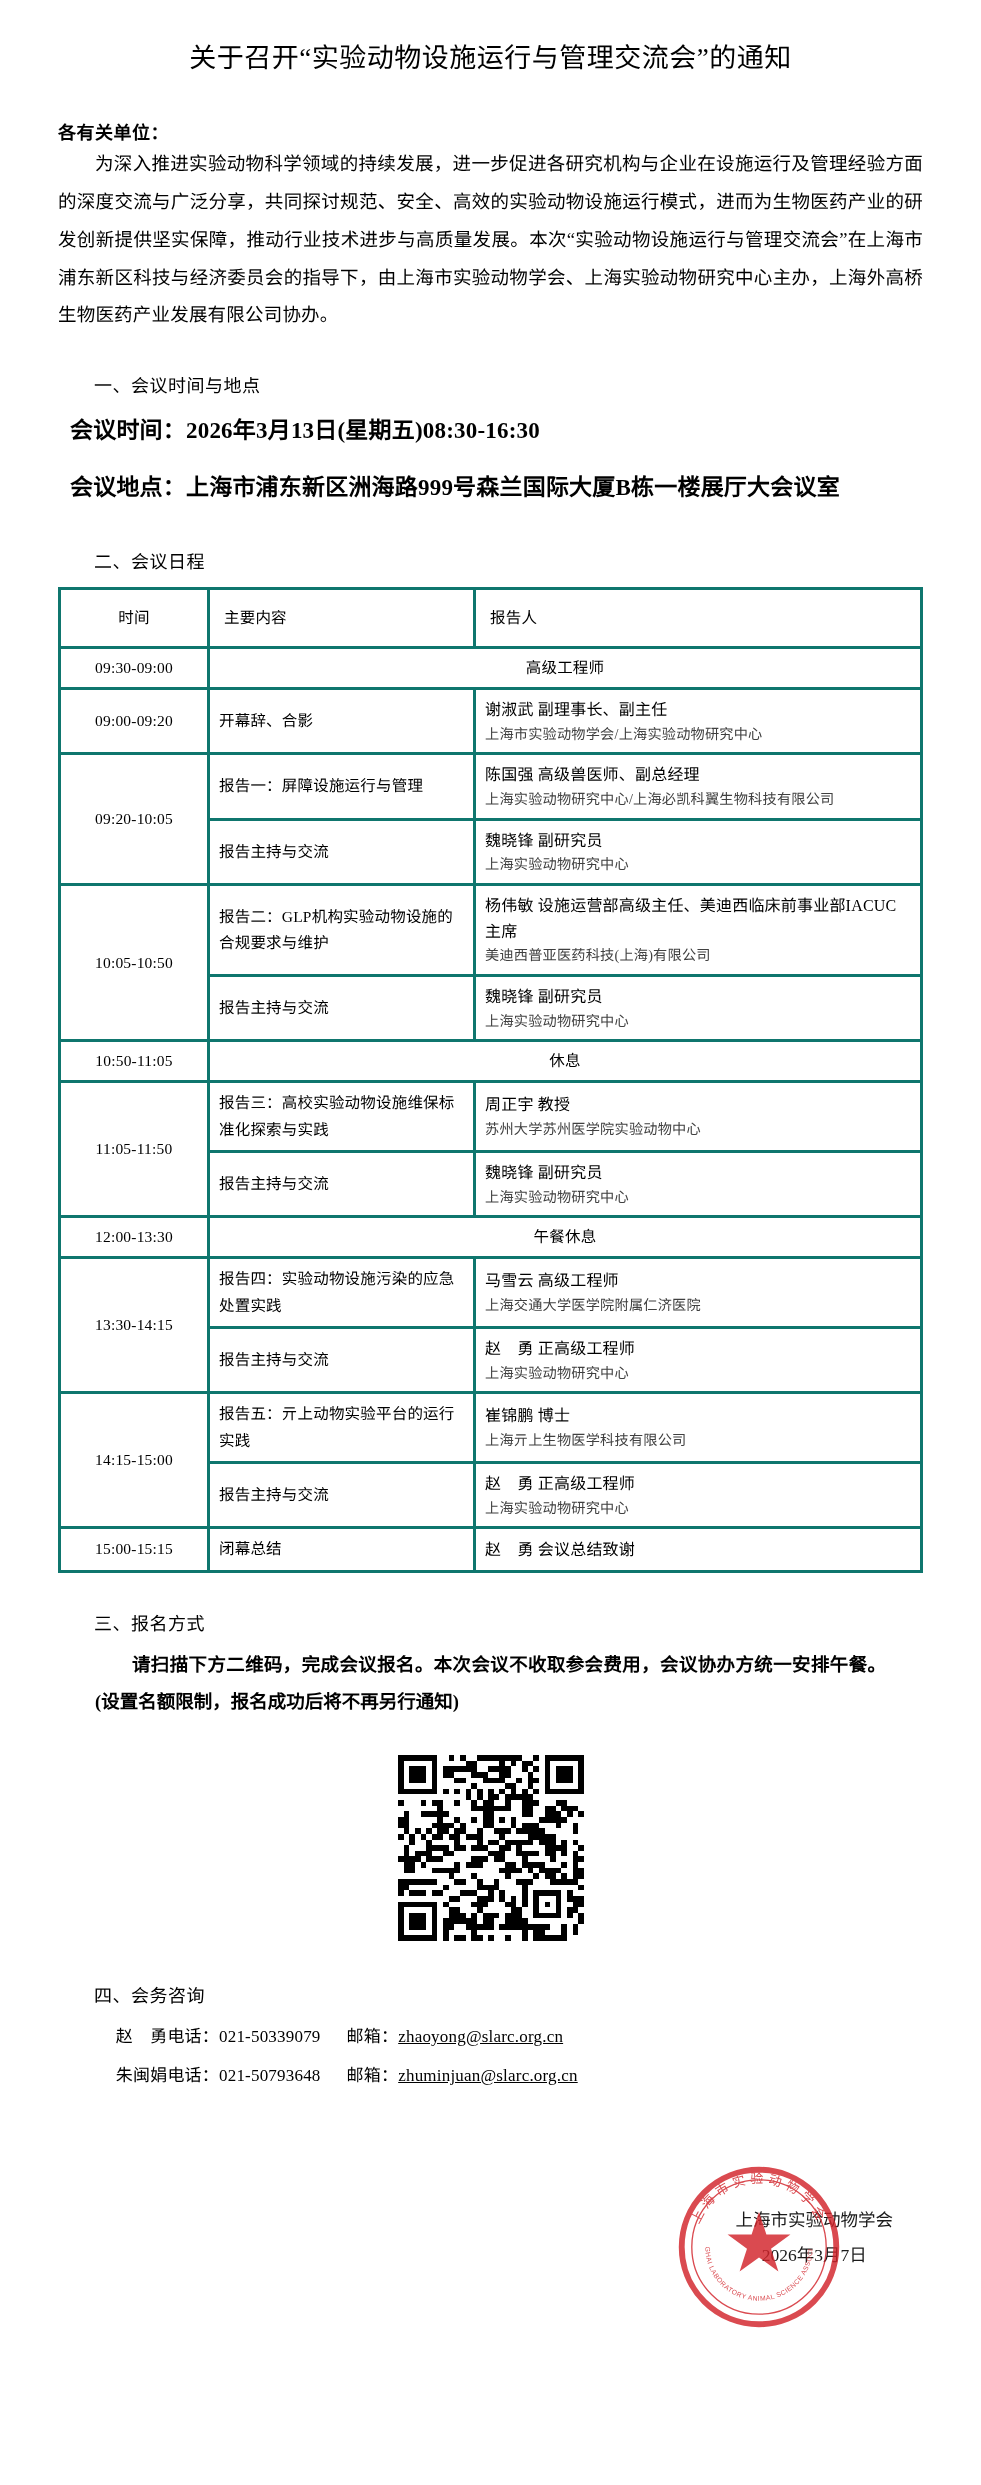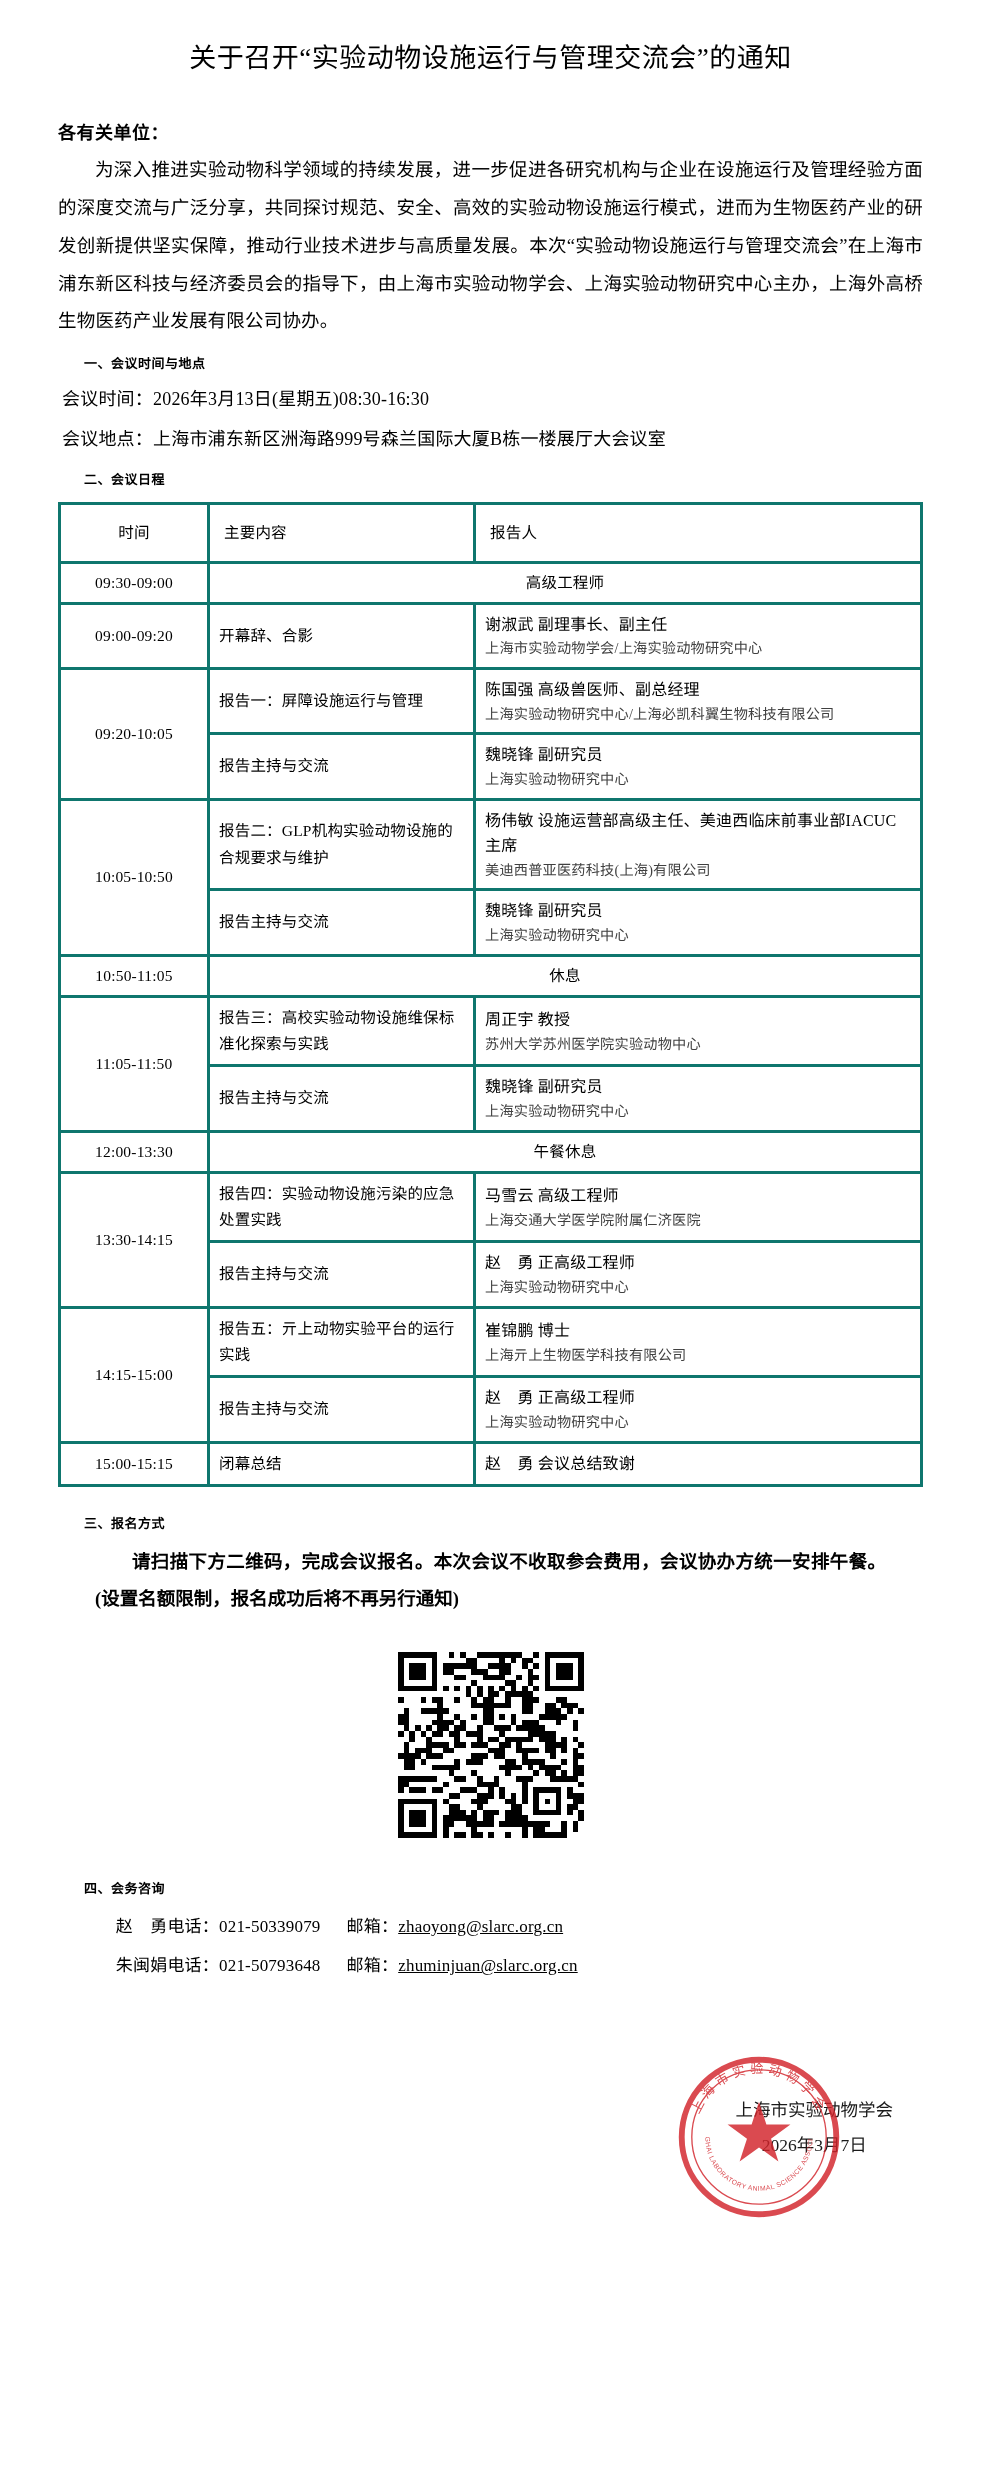--- a/index.html
+++ b/index.html
@@ -26,45 +26,46 @@
     font-weight: normal;
     letter-spacing: 0.5px;
     padding-top: 40px;
     padding-bottom: 30px;
     line-height: 1.4;
   }
   .salutation {
     font-size: 18px;
     font-weight: bold;
     margin-top: 10px;
-    margin-bottom: 8px;
+    margin-bottom: 2px;
     letter-spacing: 0.5px;
   }
   .body-para {
     font-size: 18.5px;
     line-height: 2.05;
     text-align: justify;
     text-justify: inter-ideograph;
     text-indent: 2em;
     margin: 0 0 10px 0;
     letter-spacing: 0.2px;
   }
   .section-head {
-    font-size: 13px;
-    font-weight: bold;
-    margin-top: 12px;
+    font-size: 18px;
+    font-weight: normal;
+    margin-top: 36px;
     margin-bottom: 10px;
     padding-left: 2em;
     letter-spacing: 0.5px;
   }
   .info-line {
-    font-size: 18px;
+    font-size: 23px;
     line-height: 1.95;
-    margin: 4px;
+    margin: 12px;
     letter-spacing: 0.2px;
+    font-weight: bold;
   }
   .info-block {
     margin-bottom: 6px;
   }
   
   .schedule-wrap {
     margin-top: 14px;
     margin-bottom: 26px;
   }
   table.schedule {

